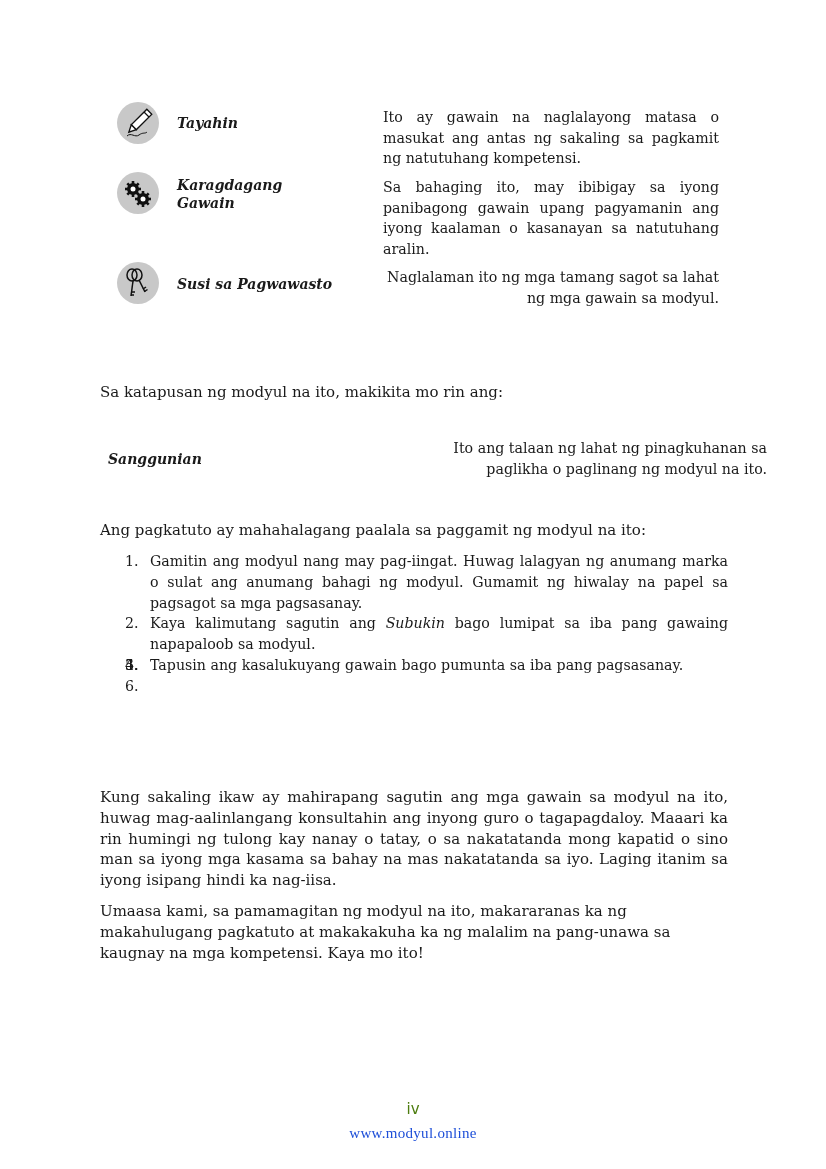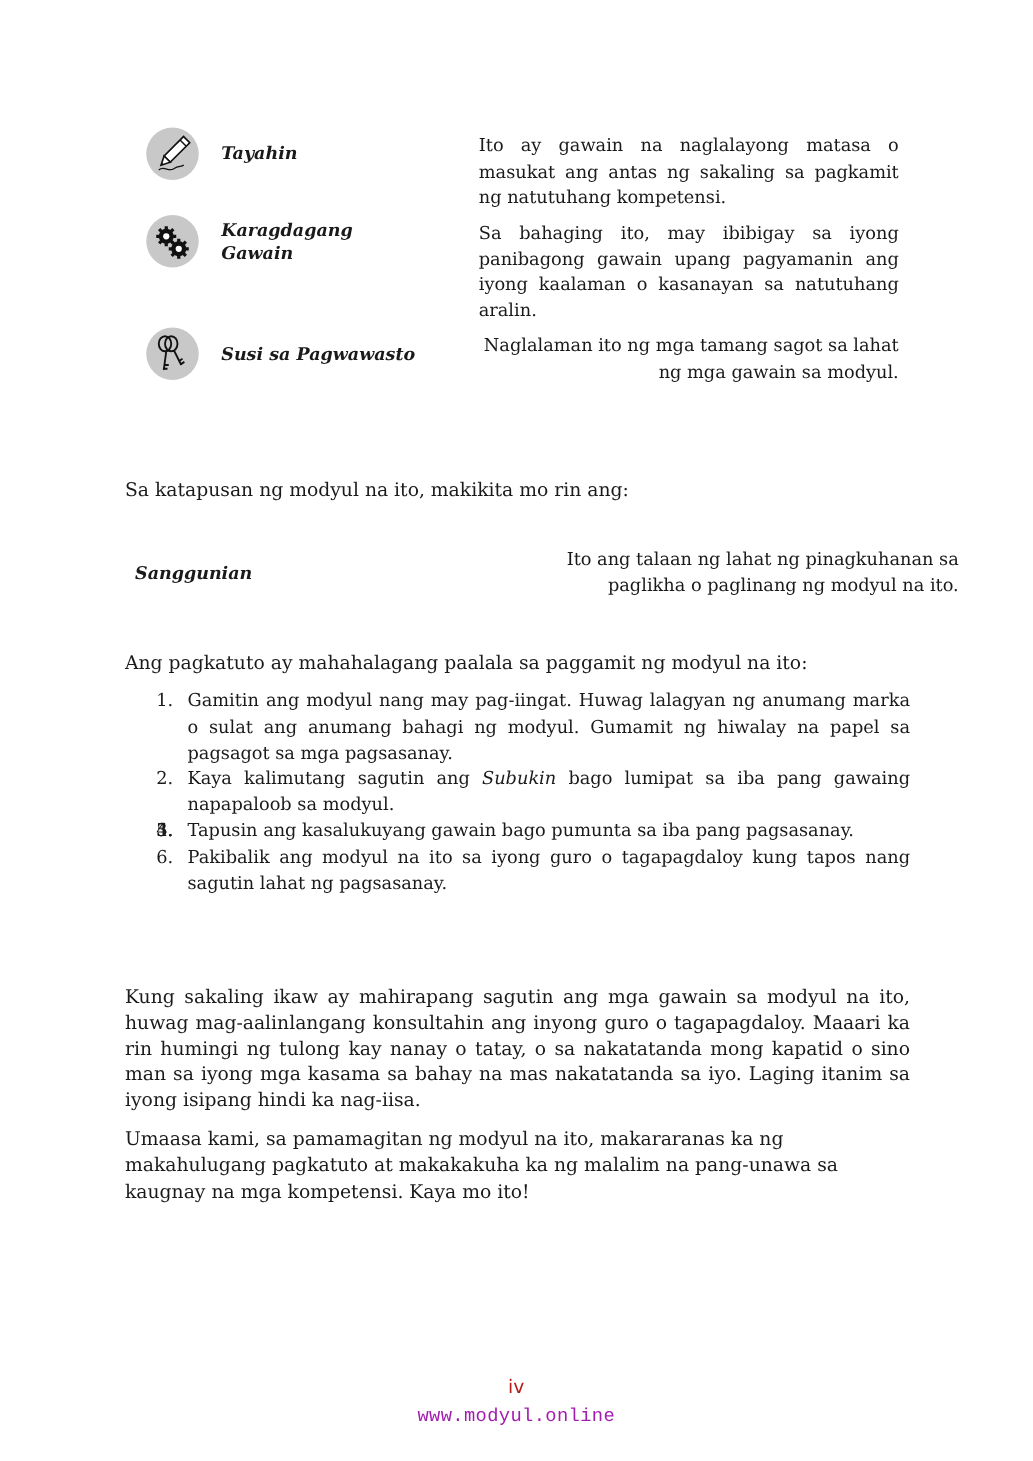--- a/index.html
+++ b/index.html
@@ -21,23 +21,23 @@
             text-align: justify; }
     .para.left { text-align: left; }
 
     .list { position: absolute; left: 100px; width: 628px; margin: 0; padding: 0; list-style: none;
             font-size: 14.2px; line-height: 20.8px; }
     .list li { position: relative; padding-left: 50px; text-align: justify; }
     .list li .num { position: absolute; left: 25px; top: 0; }
     .list li i { font-style: italic; }
 
     .page-num { position: absolute; left: 0; width: 826px; top: 1100px; text-align: center;
-                font-family: "DejaVu Sans", sans-serif; font-size: 15px; color: #b91c1c; }
+                font-family: "DejaVu Sans", sans-serif; font-size: 15px; color: #4d7c0f; }
     .watermark { position: absolute; left: 0; width: 826px; top: 1125px; text-align: center;
-                 font-family: Liberation Mono, monospace; font-size: 15px; color: #a21caf;
+                 font-family: Liberation Serif, serif; font-size: 15px; color: #1d4ed8;
                  letter-spacing: 0.3px; }
   </style>
 </head>
 <body>
 
 <div class="page">
 
   <div class="legend-row" style="top:102px;">
     <div class="icon" style="top:0;">
       <svg viewBox="0 0 42 42">
@@ -124,21 +124,20 @@
     </li>
     <li>
       <span class="num">4.</span>
     </li>
     <li>
       <span class="num">5.</span>
       <span>Tapusin ang kasalukuyang gawain bago pumunta sa iba pang pagsasanay.</span>
     </li>
     <li>
       <span class="num">6.</span>
-      <span>Pakibalik ang modyul na ito sa iyong guro o tagapagdaloy kung tapos nang sagutin lahat ng pagsasanay.</span>
     </li>
   </ol>
 
   <div class="para left" style="top:901px;">
     <div>Umaasa kami, sa pamamagitan ng modyul na ito, makararanas ka ng</div>
     <div>makahulugang pagkatuto at makakakuha ka ng malalim na pang-unawa sa</div>
     <div>kaugnay na mga kompetensi. Kaya mo ito!</div>
   </div>
 
   <div class="para" style="top:787px;">Kung sakaling ikaw ay mahirapang sagutin ang mga gawain sa modyul na ito, huwag mag-aalinlangang konsultahin ang inyong guro o tagapagdaloy. Maaari ka rin humingi ng tulong kay nanay o tatay, o sa nakatatanda mong kapatid o sino man sa iyong mga kasama sa bahay na mas nakatatanda sa iyo. Laging itanim sa iyong isipang hindi ka nag-iisa.</div>

